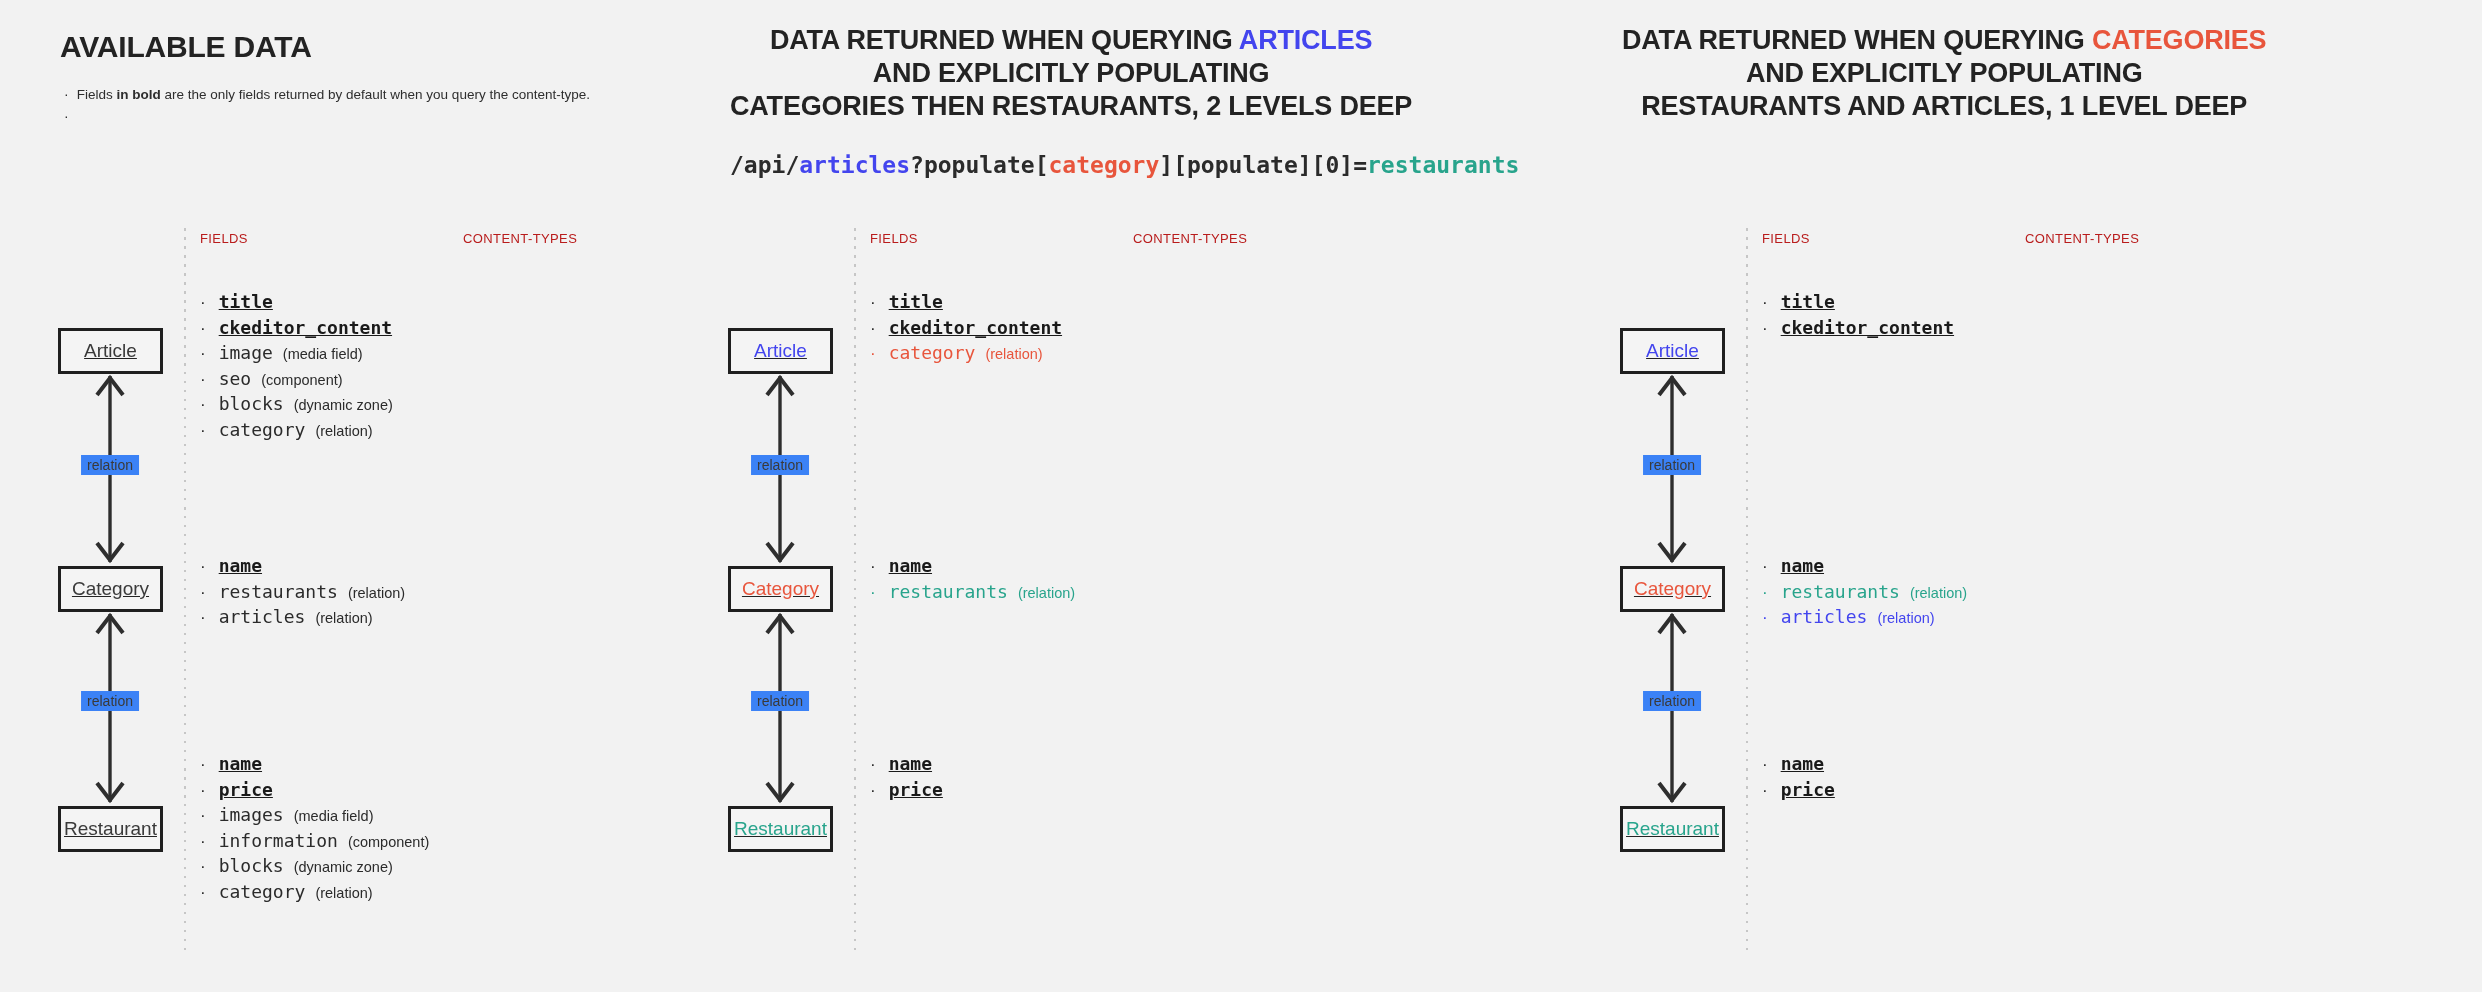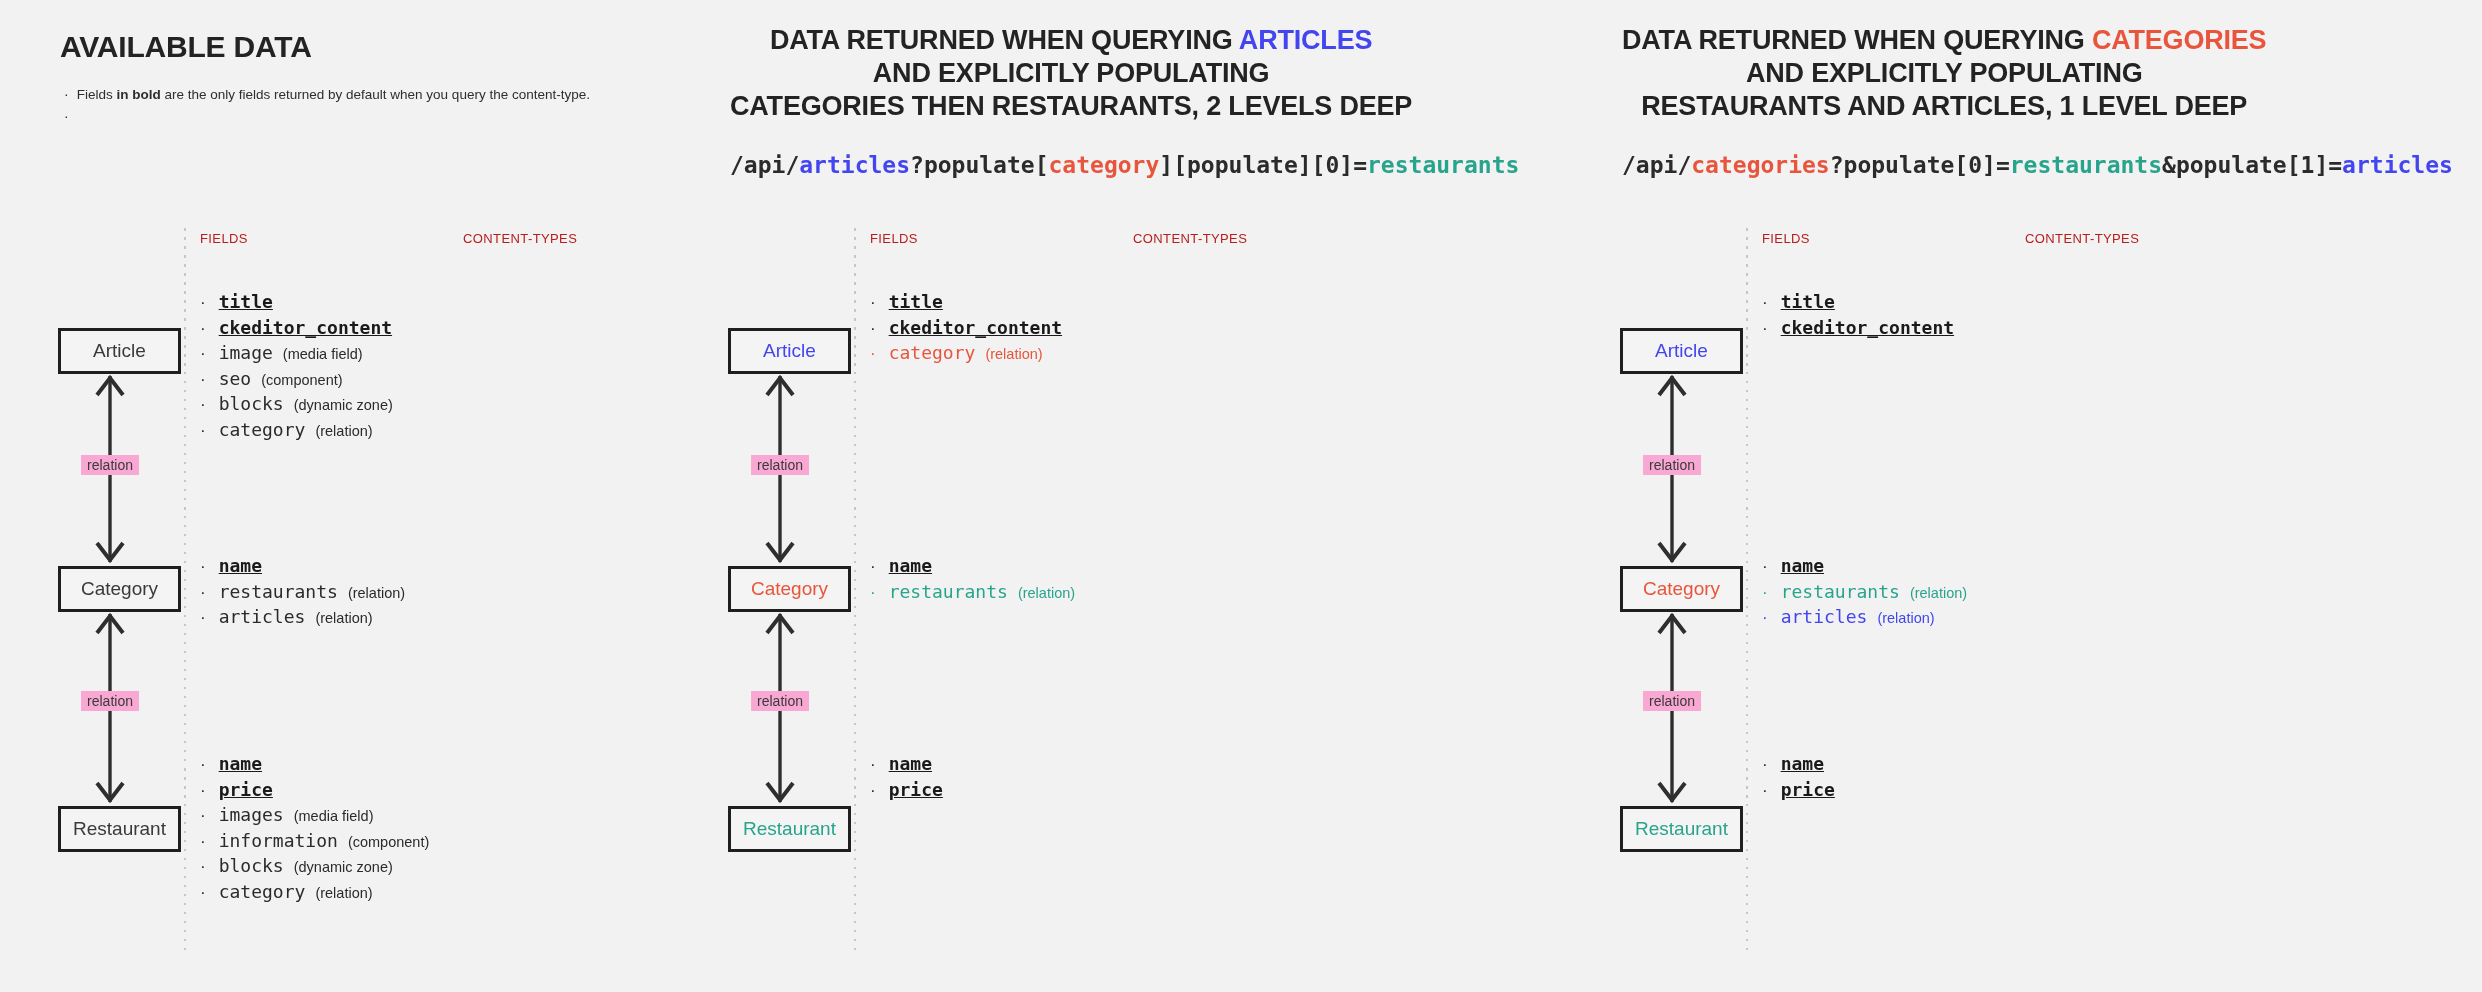--- a/index.html
+++ b/index.html
@@ -37,30 +37,30 @@
     position:absolute; top:231px; font-size:13px; letter-spacing:0.4px;
     color:#b91c1c; white-space:nowrap;
   }
   .col-label.fields-label { left:142px; }
   .col-divider {
     position:absolute; left:126px; top:228px; width:2px; height:728px;
     background-image:repeating-linear-gradient(to bottom, #c6c6c6 0 2.5px, transparent 2.5px 9px);
   }
 
   .node-box {
-    position:absolute; left:0; width:123px; height:46px;
+    position:absolute; left:0; width:105px; height:46px;
     border:3px solid #1f1f1f; background:#f4f4f4;
-    display:flex; align-items:center; justify-content:center;
+    display:flex; align-items:center; justify-content:center;text-decoration:underline;
   }
   .node-label { font-size:19px; white-space:nowrap; }
 
   .relation-arrow { position:absolute; left:34px; width:36px; }
   .relation-label {
     position:absolute; left:52px; transform:translate(-50%,-50%);
-    background:#f9a8d4; padding:2px 6px; font-size:14px; color:#3a3a3a;
+    background:#3b82f6; padding:2px 6px; font-size:14px; color:#3a3a3a;
     white-space:nowrap; z-index:2;
   }
 
   .field-list { position:absolute; left:142px; list-style:none; }
   .field-row { display:flex; align-items:baseline; height:25.5px; }
   .field-bullet { font-size:17px; color:#2b2b2b; margin-right:13px; line-height:25.5px; }
   .field-name {
     font-family:"DejaVu Sans Mono", monospace; font-size:18px; color:#2b2b2b;
     white-space:nowrap;
   }
@@ -259,21 +259,20 @@
         </ul>
       </div>
   </section>
 
   <section class="panel panel-2">
     <div class="title-block">
         <div class="title-line"><span>DATA RETURNED WHEN QUERYING </span><span style="color: rgb(232, 85, 60);">CATEGORIES</span></div>
         <div class="title-line"><span>AND EXPLICITLY POPULATING</span></div>
         <div class="title-line"><span>RESTAURANTS AND ARTICLES, 1 LEVEL DEEP</span></div>
       </div>
-    <div class="api-code"><span>/api/</span><span style="color: rgb(232, 85, 60);">categories</span><span>?populate[0]=</span><span style="color: rgb(40, 164, 140);">restaurants</span><span>&amp;populate[1]=</span><span style="color: rgb(67, 69, 238);">articles</span></div>
     <div class="diagram">
         <span class="col-label">CONTENT-TYPES</span>
         <span class="col-label fields-label">FIELDS</span>
         <div class="col-divider"></div>
         <svg width="36" height="190" viewBox="0 0 36 190" class="relation-arrow" style="top: 374px;">
           <line x1="18" y1="2" x2="18" y2="188" stroke="#2e2e2e" stroke-width="3.4"></line>
           <polyline points="5,21 18,4 31,21" fill="none" stroke="#2e2e2e" stroke-width="4"></polyline>
           <polyline points="5,169 18,186 31,169" fill="none" stroke="#2e2e2e" stroke-width="4"></polyline>
         </svg>
         <span class="relation-label" style="top: 465px;">relation</span>

